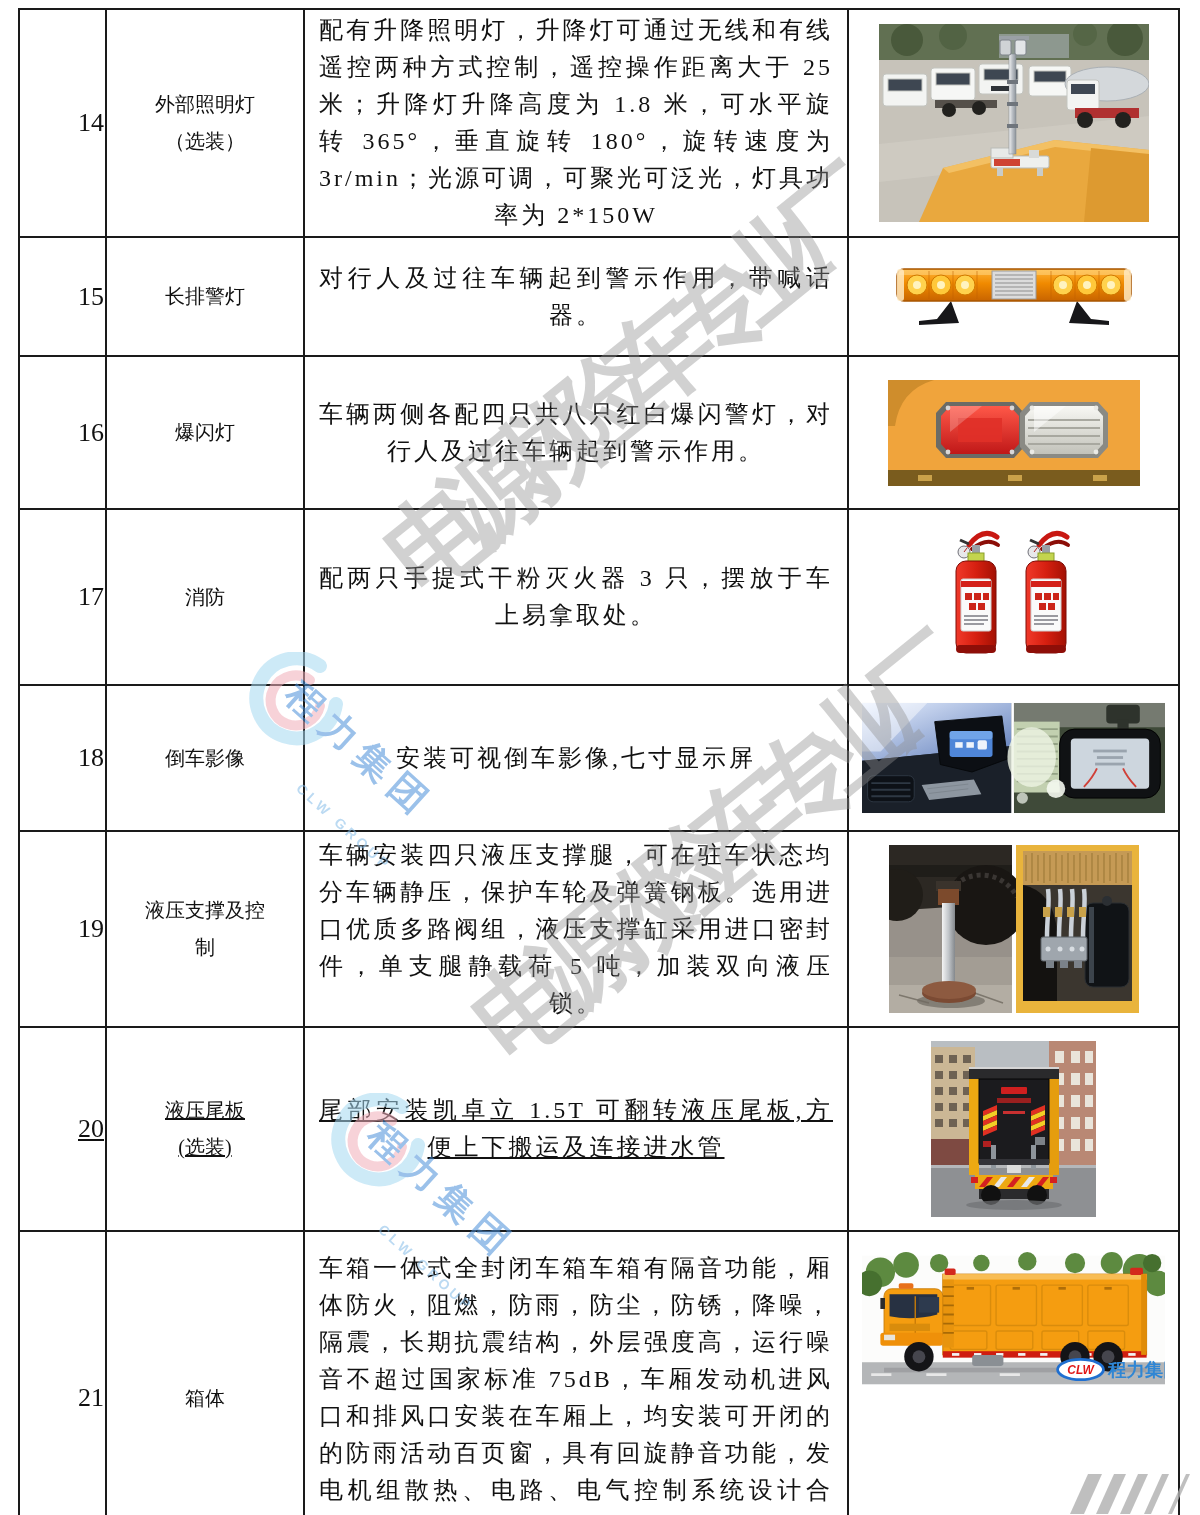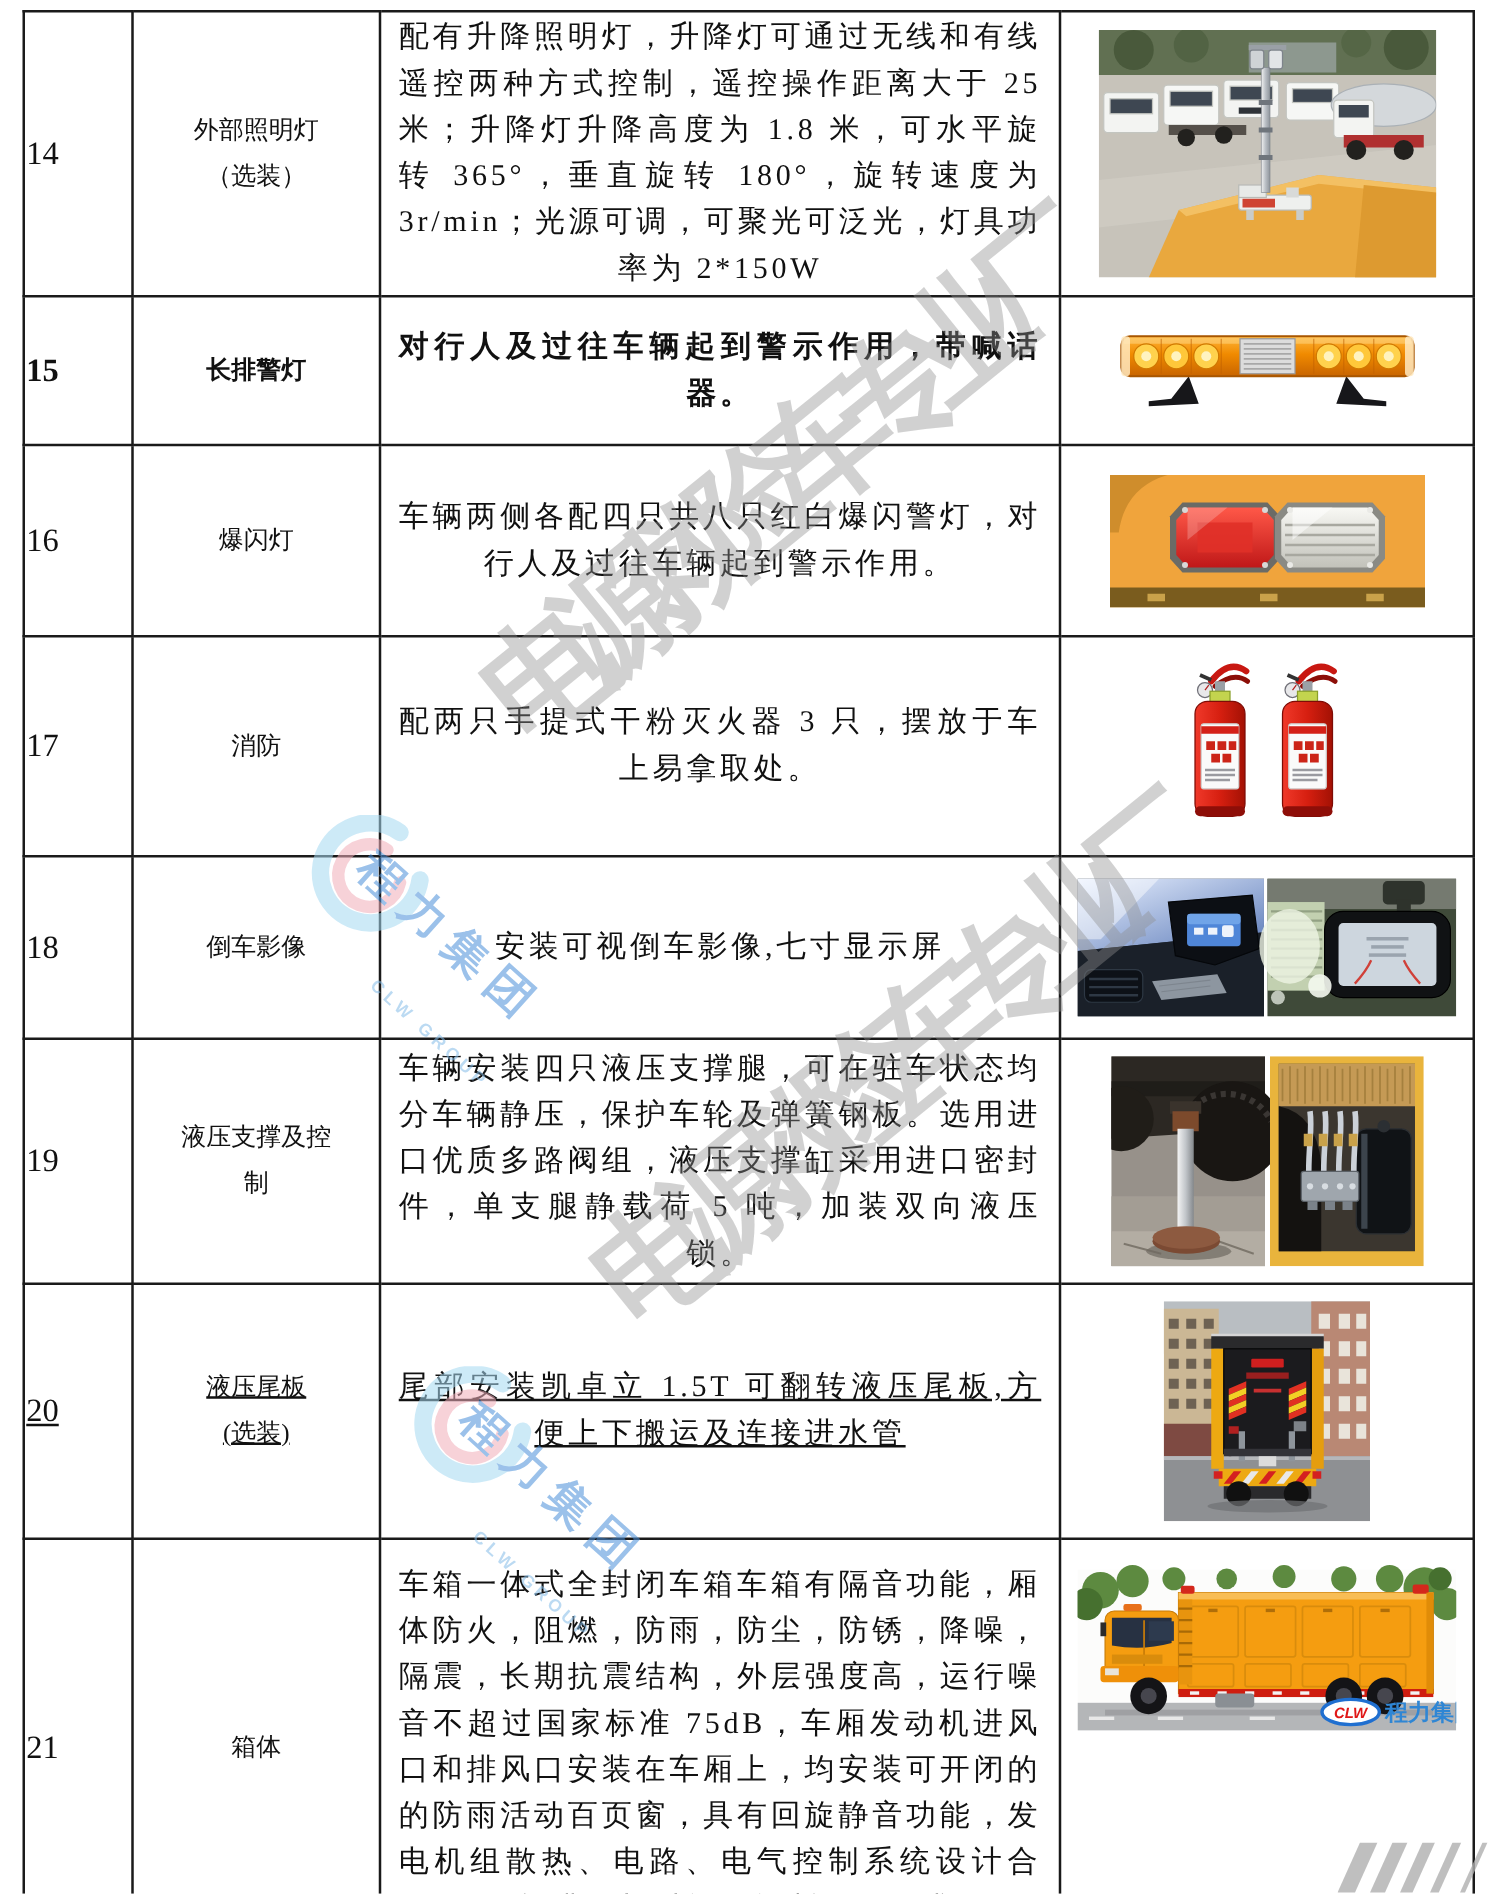--- a/index.html
+++ b/index.html
@@ -1,23 +1,23 @@
 <!DOCTYPE html>
 <html><head>
 <meta charset="utf-8">
 <style>
   html,body{margin:0;padding:0;background:#ffffff;}
   .page{position:relative;width:1200px;height:1515px;background:#fff;overflow:hidden;
         font-family:"Liberation Serif","DejaVu Serif",serif;color:#111;}
   table.spec{position:absolute;left:18px;top:8px;width:1160px;border-collapse:collapse;table-layout:fixed;}
   table.spec td{border:2px solid #1a1a1a;vertical-align:middle;overflow:hidden;}
   col.c-num{width:87px;}col.c-name{width:198px;}col.c-desc{width:544px;}col.c-img{width:331px;}
-  tr.r14{height:224px;}tr.r15{height:119px;font-weight:bold;}tr.r16{height:153px;}tr.r17{height:176px;}
+  tr.r14{height:224px;}tr.r15{height:119px;}tr.r16{height:153px;}tr.r17{height:176px;}
   tr.r18{height:135px;font-family:Liberation Serif, serif;}tr.r19{height:189px;}tr.r20{height:181px;text-decoration:underline;}tr.r21{height:334px;}
-  td.num{text-align:left;font-size:26px;}
+  td.num{text-align:right;font-size:26px;}
   td.name{text-align:center;font-size:20px;line-height:37px;white-space:pre-line;}
   td.desc{font-size:24px;line-height:37px;padding:2px 14px;text-align:justify;text-align-last:center;letter-spacing:3px;margin-left:25px;}
   td.img{text-align:center;}
   td.img figure{margin:12px;display:flex;justify-content:center;align-items:center;}
   
   .wm-layer{position:absolute;left:0;top:0;width:1200px;height:1515px;pointer-events:none;}
   .wm-text{position:absolute;font-size:100px;color:#8f8f8f;opacity:.40;letter-spacing:-28px;
            white-space:nowrap;transform-origin:0 50%;font-weight:bold;height:100px;line-height:100px;}
   .wm1{left:400px;top:520px;transform:rotate(-39deg);}
   .wm2{left:488px;top:988px;transform:rotate(-39deg);}

